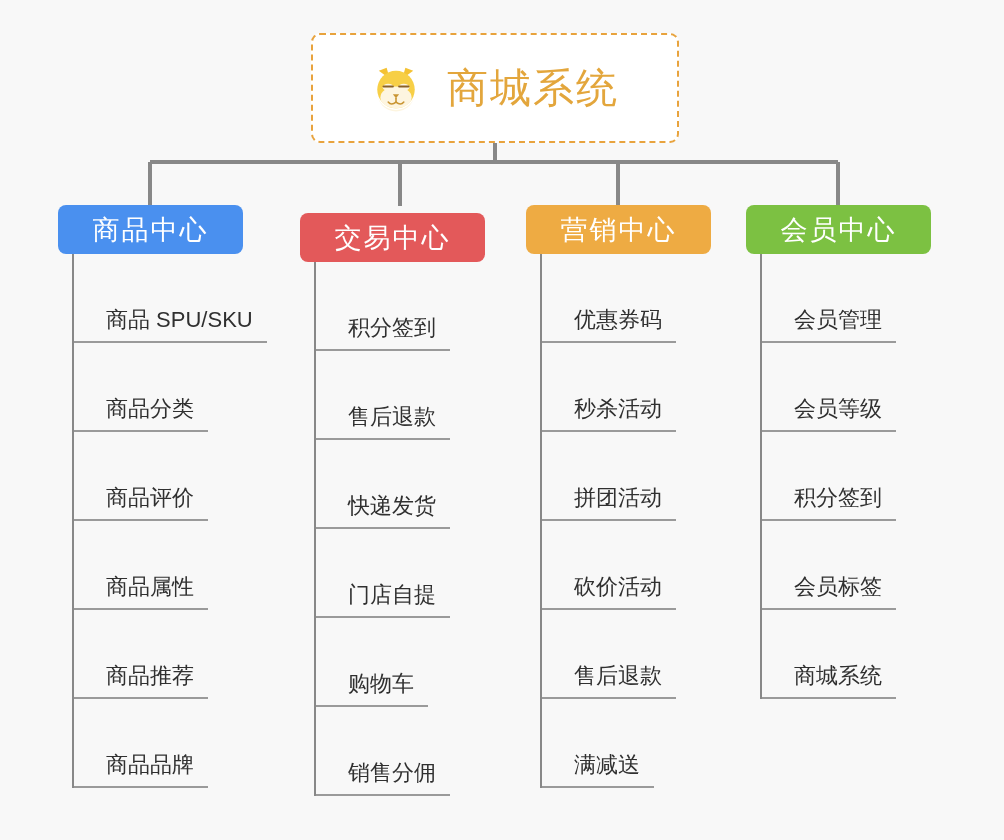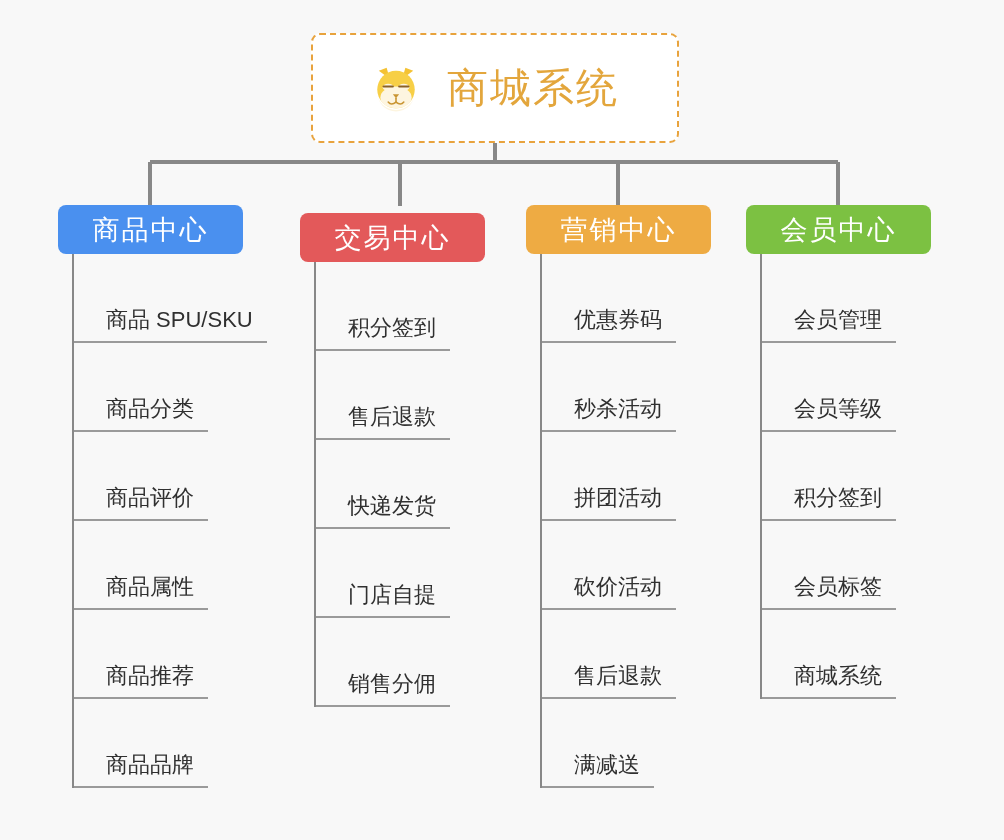--- a/index.html
+++ b/index.html
@@ -197,20 +197,23 @@
       <div class="leaf-item">
           <span class="leaf-label">售后退款</span>
         </div>
       <div class="leaf-item">
           <span class="leaf-label">快递发货</span>
         </div>
       <div class="leaf-item">
           <span class="leaf-label">门店自提</span>
         </div>
       <div class="leaf-item">
+          <span class="leaf-label">购物车</span>
+        </div>
+      <div class="leaf-item">
           <span class="leaf-label">销售分佣</span>
         </div>
     </div>
   </div>
 
   <div class="branch branch-col-2">
     <div class="branch-head">营销中心</div>
     <div class="leaf-list">
       <div class="leaf-item">
           <span class="leaf-label">优惠券码</span>

